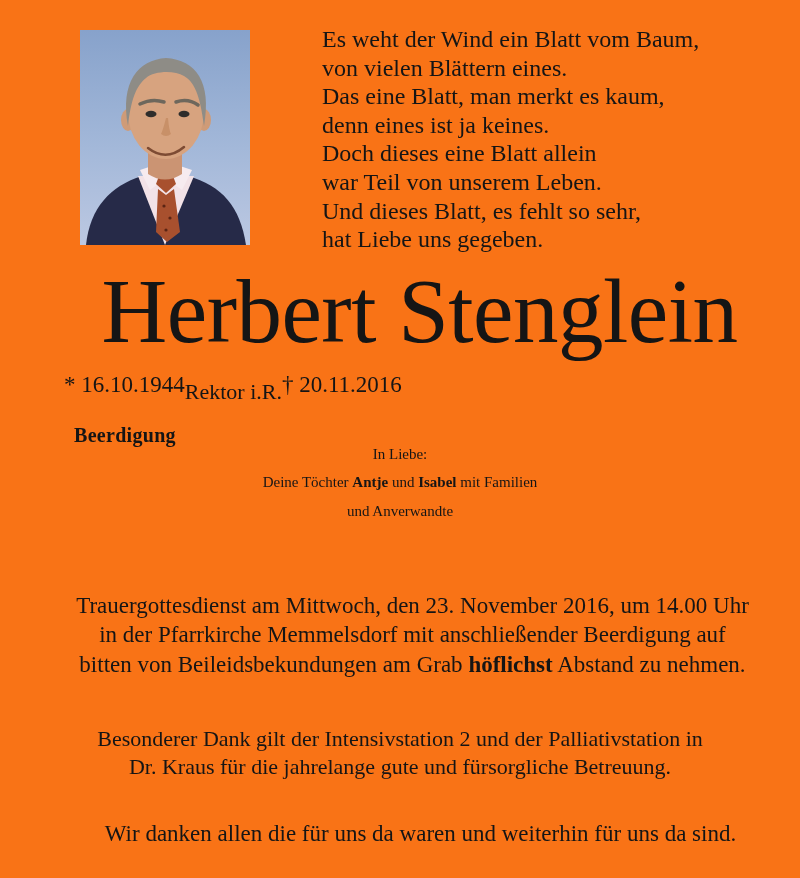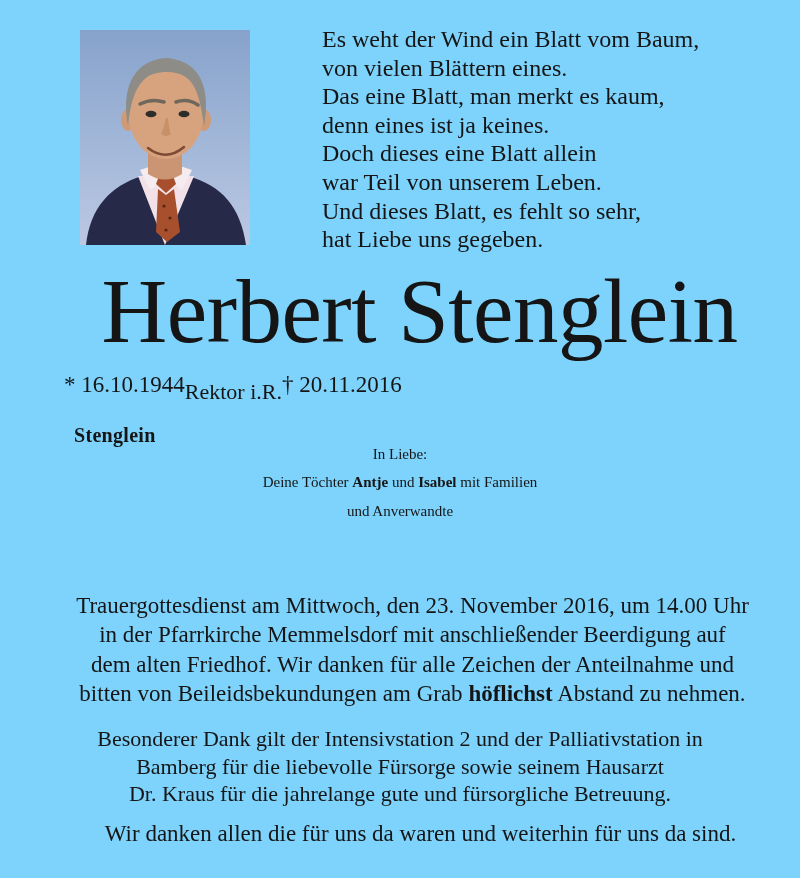--- a/index.html
+++ b/index.html
@@ -1,20 +1,20 @@
 <!DOCTYPE html>
 <html><head>
 <meta charset="utf-8">
 <title>Document</title>
 <style>
   * { margin:0; padding:0; box-sizing:border-box; }
   html, body { background:#ffffff; }
   .page {
     position:relative; width:800px; height:878px; margin:0 auto;
-    background:#7dd3fc; color:#151515; overflow:hidden;
+    background:#f97316; color:#151515; overflow:hidden;
     font-family:"Liberation Serif","DejaVu Serif",serif;
   }
   .photo { position:absolute; left:80px; top:30px; width:170px; height:215px; }
   .photo svg { display:block; width:170px; height:215px; }
   .poem {
     position:absolute; left:322px; top:25px;
     font-size:24px; line-height:28.6px; white-space:nowrap;
   }
   .name {
     position:absolute; left:0; right:0; top:266px; text-align:center;
@@ -100,36 +100,34 @@
   </div>
 
   <h1 class="name">Herbert Stenglein</h1>
 
   <div class="dates">
     <span>* 16.10.1944</span>
     <span class="mid">Rektor i.R.</span>
     <span>† 20.11.2016</span>
   </div>
 
-  <div class="location">Stenglein</div>
+  <div class="location">Beerdigung</div>
 
   <div class="family">
     <div>In Liebe:</div>
     <div><span>Deine Töchter </span><b>Antje</b><span> und </span><b>Isabel</b><span> mit Familien</span></div>
     <div>und Anverwandte</div>
   </div>
 
   <div class="block-service">
     <div>Trauergottesdienst am Mittwoch, den 23. November 2016, um 14.00 Uhr</div>
     <div>in der Pfarrkirche Memmelsdorf mit anschließender Beerdigung auf</div>
-    <div>dem alten Friedhof. Wir danken für alle Zeichen der Anteilnahme und</div>
     <div><span>bitten von Beileidsbekundungen am Grab </span><b>höflichst</b><span> Abstand zu nehmen.</span></div>
   </div>
 
   <div class="block-thanks">
     <div>Besonderer Dank gilt der Intensivstation 2 und der Palliativstation in</div>
-    <div>Bamberg für die liebevolle Fürsorge sowie seinem Hausarzt</div>
     <div>Dr. Kraus für die jahrelange gute und fürsorgliche Betreuung.</div>
   </div>
 
   <div class="closing">Wir danken allen die für uns da waren und weiterhin für uns da sind.</div>
 
 </div>
 
 </body></html>

